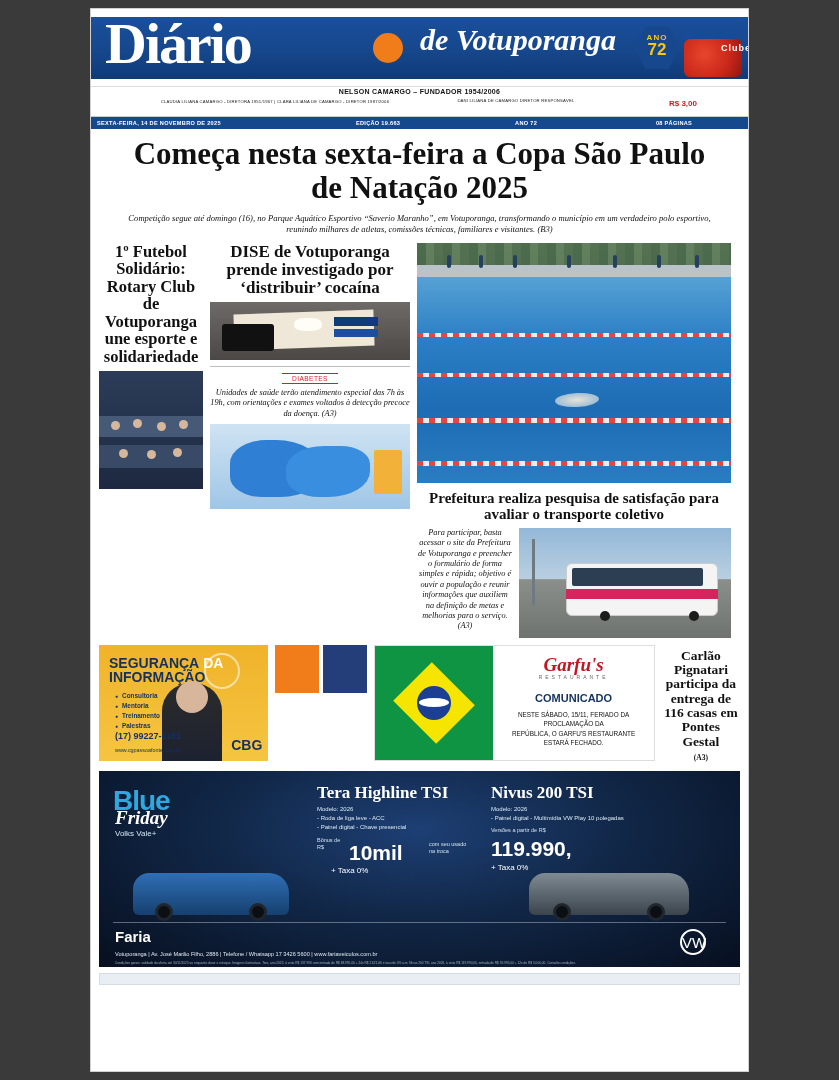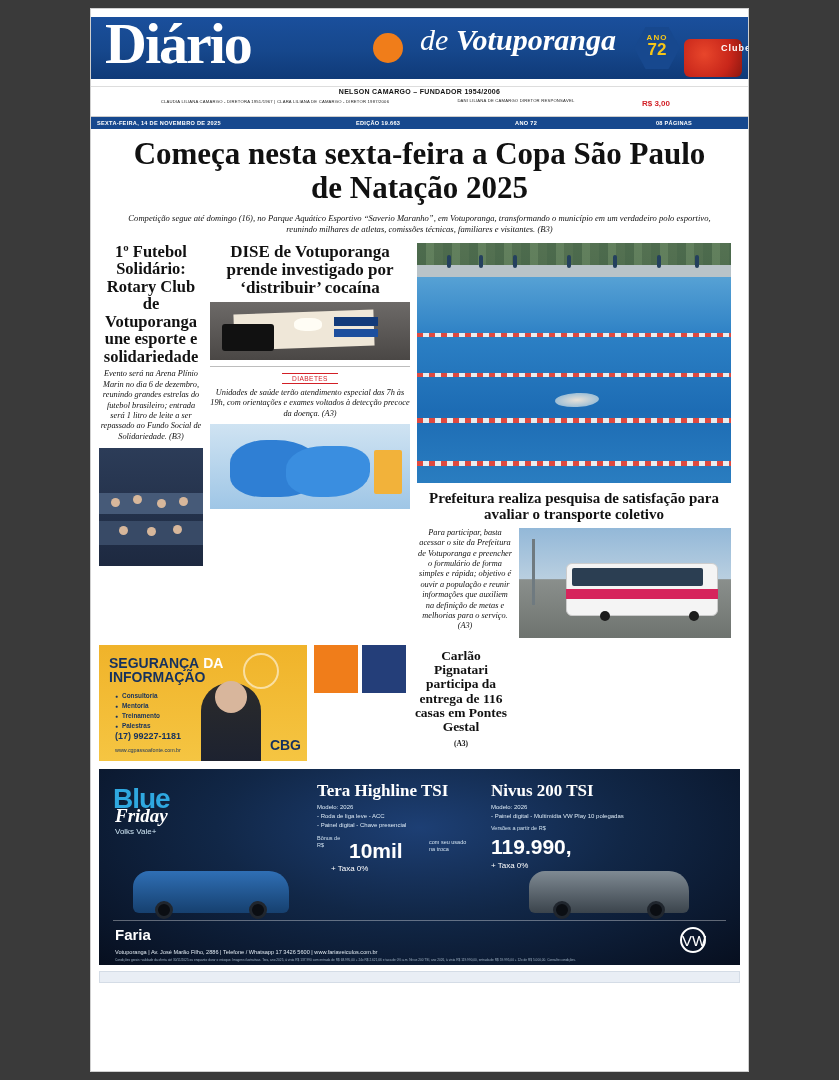--- a/index.html
+++ b/index.html
@@ -47,21 +47,21 @@
     background: #f07d1a;
   }
   .mast-sub {
     position: absolute; right: 132px; top: 14px;
     font-family: "Liberation Serif", serif;
     font-size: 30px;
     color: #ffffff;
     font-style: italic;
     font-weight: bold;
   }
-  .mast-sub em { font-style: italic; font-weight: normal; text-align: center; }
+  .mast-sub em { font-style: italic; font-weight: bold; text-align: center; }
   .ano-badge {
     position: absolute; right: 68px; top: 18px;
     width: 46px; height: 42px;
     background: #17488e;
     color: #f5c518;
     font-family: "Liberation Sans", sans-serif;
     font-weight: bold;
     text-align: center;
     clip-path: polygon(25% 0,75% 0,100% 50%,75% 100%,25% 100%,0 50%);
   }
@@ -94,21 +94,21 @@
   }
   .credits .l1 {
     position:absolute; left: 34px; top: 12px; width: 300px;
     text-align: center; font-size: 4.2px; color: #222; letter-spacing:.2px;
   }
   .credits .l2 {
     position:absolute; left: 330px; top: 10px; width: 190px;
     text-align: center; font-size: 4.2px; color: #222; letter-spacing:.2px; line-height: 7px;
   }
   .credits .price {
-    position:absolute; right: 78px; top: 12px;
+    position:absolute; right: 51px; top: 12px;
     font-size: 8px; font-weight: bold; color: #d21f26; margin-left: 16px;
   }
 
   
   .infostrip {
     display: flex;
     height: 12px;
     background: #16488e;
     color: #fff;
     font-family: "Liberation Sans", sans-serif;
@@ -478,21 +478,20 @@
   </div>
 
   <div class="headline">Começa nesta sexta-feira a Copa São Paulo de Natação 2025</div>
   <div class="lead">Competição segue até domingo (16), no Parque Aquático Esportivo “Saverio Maranho”, em Votuporanga, transformando o município em um verdadeiro polo esportivo, reunindo milhares de atletas, comissões técnicas, familiares e visitantes. (B3)</div>
 
   <div class="grid">
     <div class="row">
 
       <div class="col c1">
         <h2 class="head-sm k1">1º Futebol Solidário: Rotary Club de Votuporanga une esporte e solidariedade</h2>
-        <p class="body">Evento será na Arena Plínio Marin no dia 6 de dezembro, reunindo grandes estrelas do futebol brasileiro; entrada será 1 litro de leite a ser repassado ao Fundo Social de Solidariedade. (B3)</p>
         <div class="photo meeting" style="margin-top:6px;">
           <div class="row1"></div>
           <div class="row2"></div>
           <span class="head" style="left:12px;top:42%"></span>
           <span class="head" style="left:34px;top:40%"></span>
           <span class="head" style="left:58px;top:43%"></span>
           <span class="head" style="left:80px;top:41%"></span>
           <span class="head" style="left:20px;top:66%"></span>
           <span class="head" style="left:48px;top:67%"></span>
           <span class="head" style="left:74px;top:65%"></span>
@@ -572,20 +571,33 @@
         <div class="phone">(17) 99227-1181</div>
         <div class="site">www.cgpassoafonte.com.br</div>
         <div class="cbg">CBG</div>
       </div>
 
       <div class="ad-squares">
         <div class="sq orange"></div>
         <div class="sq blue"></div>
       </div>
 
+      <div class="ad-garfu">
+        <div class="flagbox">
+          <span class="diamond"></span>
+          <span class="globe"></span>
+        </div>
+        <div class="garfu-right">
+          <div class="garfu-logo">Garfu's</div>
+          <div class="garfu-sub">RESTAURANTE</div>
+          <div class="garfu-com">COMUNICADO</div>
+          <div class="garfu-txt">NESTE SÁBADO, 15/11,  FERIADO DA PROCLAMAÇÃO DA</div>
+          <div class="garfu-txt" style="margin-top:1px">REPÚBLICA, O GARFU'S RESTAURANTE ESTARÁ FECHADO.</div>
+        </div>
+      </div>
 
       <div class="carlao">
         <h2 class="head-sm" style="font-size:13.5px">Carlão Pignatari participa da entrega de 116 casas em Pontes Gestal</h2>
         <p class="body" style="font-style:normal;font-weight:bold;font-size:7.5px">(A3)</p>
       </div>
     </div>
   </div>
 
   <div class="vw">
     <div class="blue-t">Blue</div>

